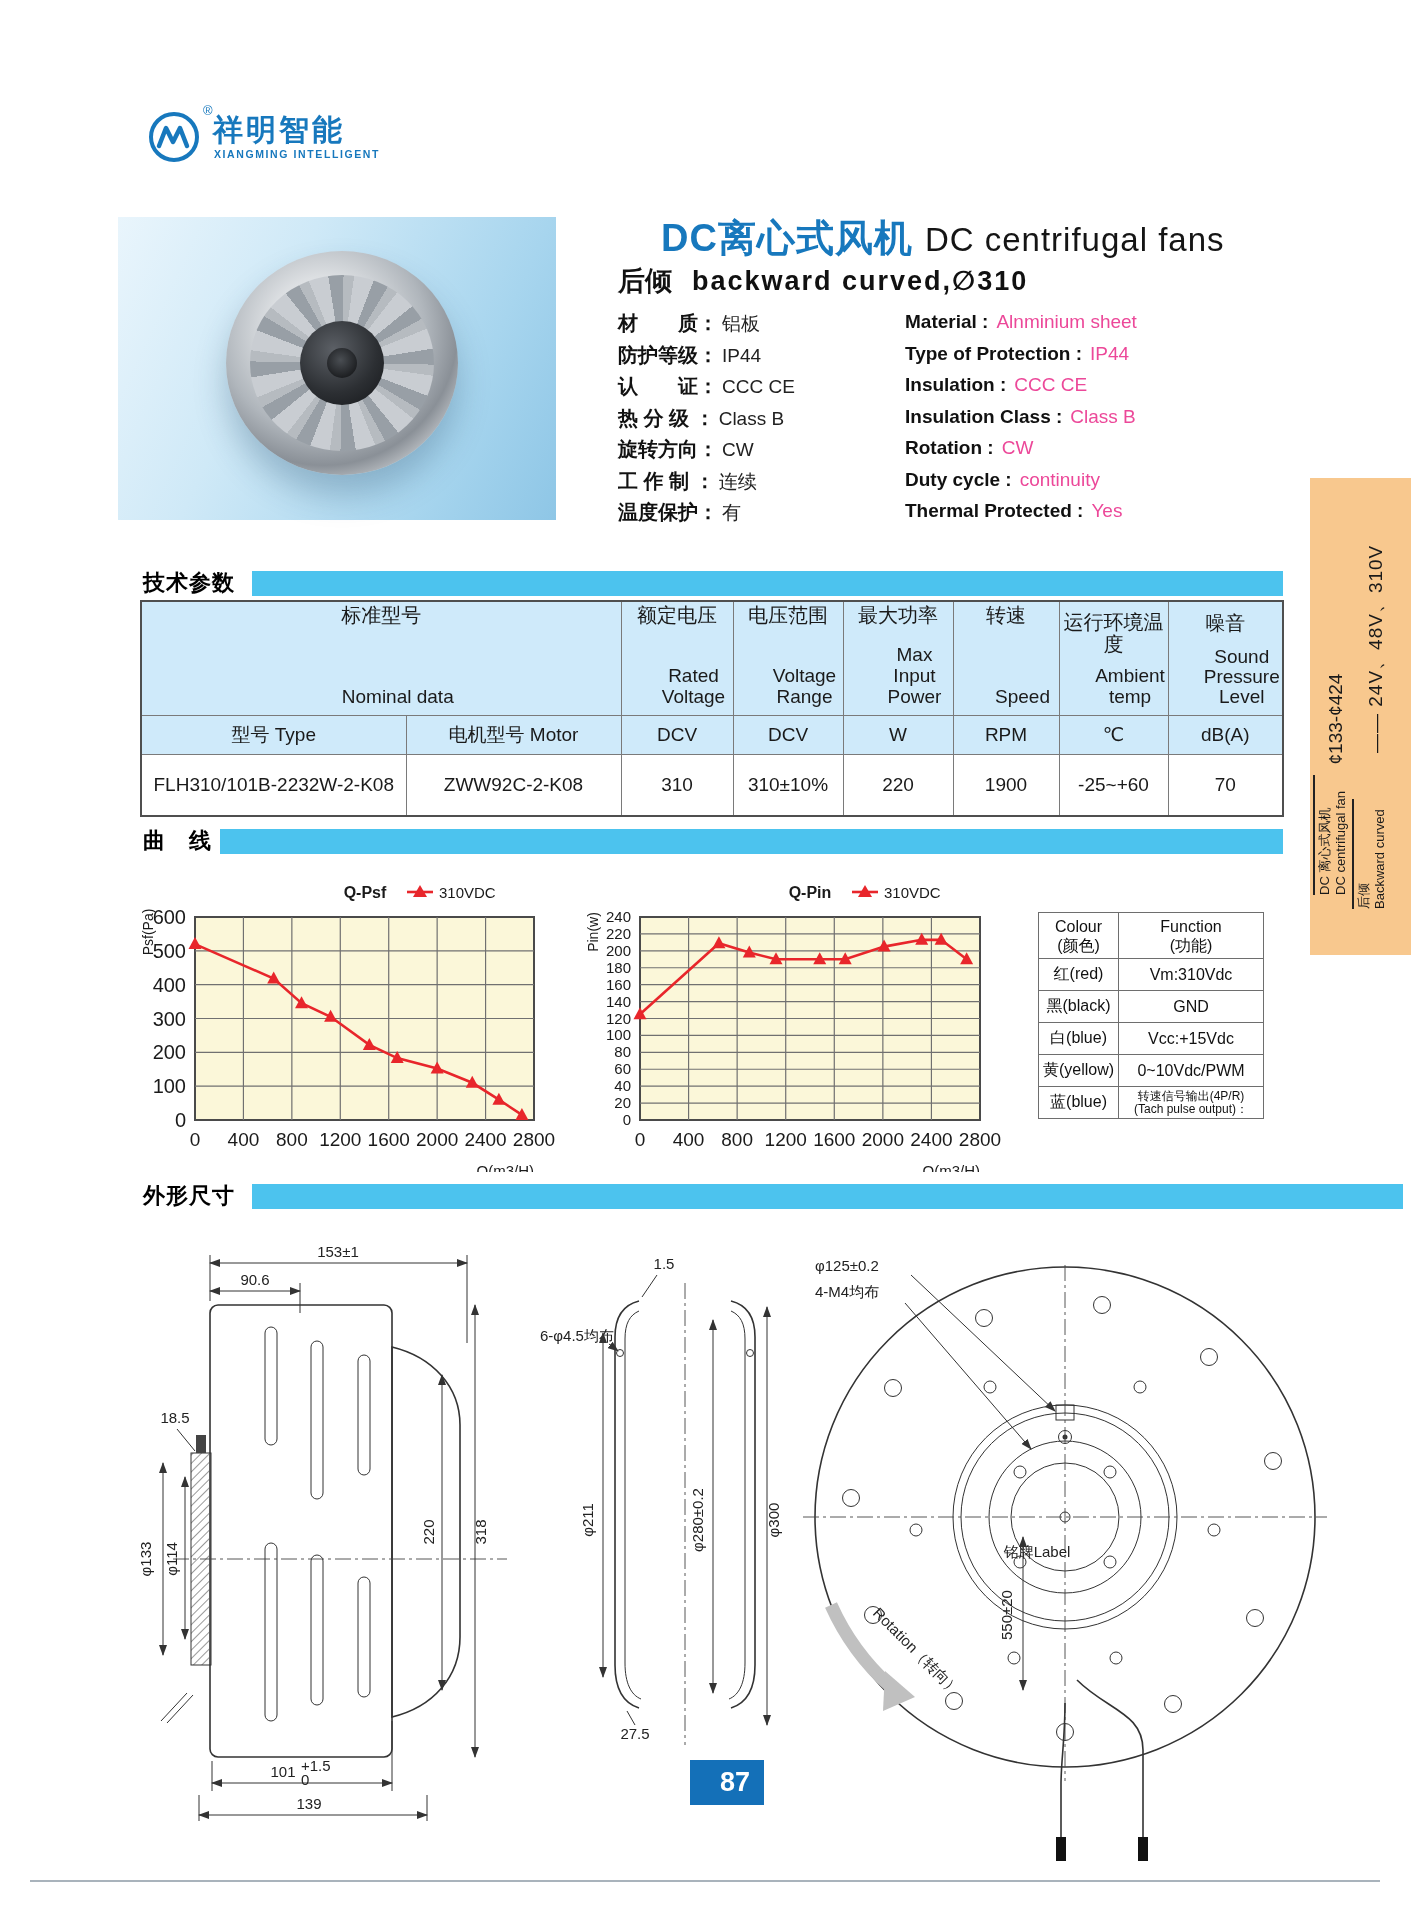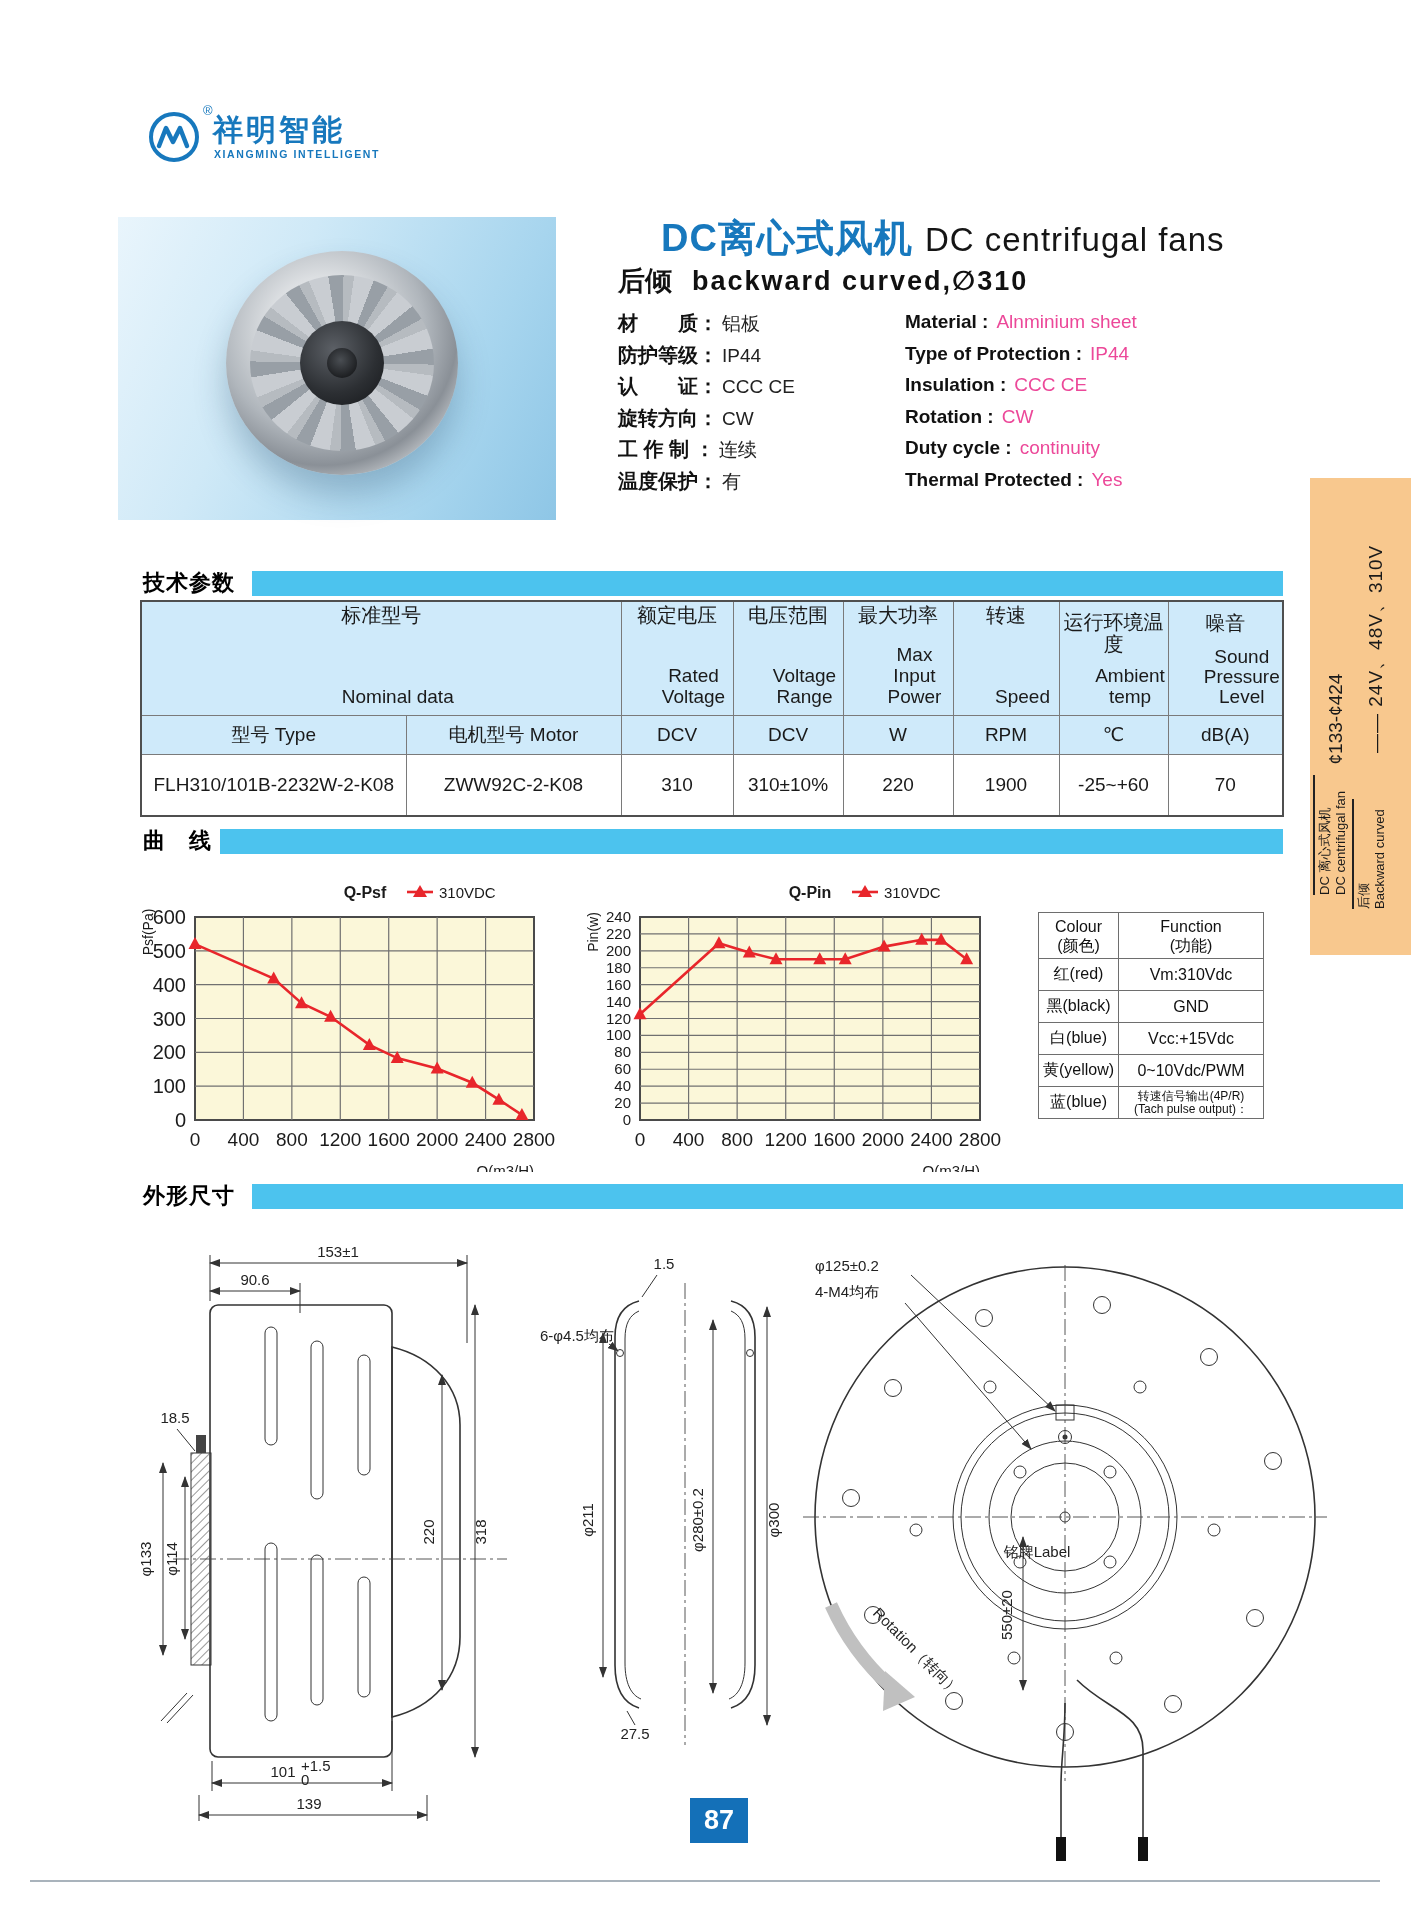--- a/index.html
+++ b/index.html
@@ -69,22 +69,22 @@
   .v-group{font-size:13px;line-height:16px;border-top:2px solid #222;padding-top:2px;}
 
   
   .draw text{font-family:"Liberation Sans","DejaVu Sans",sans-serif;fill:#222;}
   .dim{font-size:15px;}
   .oln{stroke:#333;stroke-width:1.6;fill:none;}
   .dln{stroke:#333;stroke-width:1;fill:none;}
   .cl{stroke:#444;stroke-width:0.9;fill:none;stroke-dasharray:16 4 3 4;}
 
   
-  .pagenum{left:690px;top:1798px;width:58px;height:45px;background:#1470b8;color:#fff;
-           font-size:27px;font-weight:bold;text-align:center;line-height:45px;}
+  .pagenum{left:690px;top:1760px;width:58px;height:45px;background:#1470b8;color:#fff;
+           font-size:27px;font-weight:bold;text-align:center;line-height:45px;padding-left:16px;}
   .foot-rule{left:30px;top:1880px;width:1350px;height:2px;background:#a9b3bc;}
 </style>
 </head>
 <body>
 
 <div class="page">
 
   <svg class="abs" style="left:147px;top:110px" width="54" height="54">
     <circle cx="27" cy="27" r="23" fill="none" stroke="#1778bd" stroke-width="4"></circle>
     <path d="M12,36 L19,18 L26,32 L33,18 L40,36" fill="none" stroke="#1778bd" stroke-width="4.5" stroke-linecap="round" stroke-linejoin="round"></path>
@@ -112,20 +112,24 @@
       <span class="spec-cn-label">材　　质：</span><span class="spec-cn-value">铝板</span>
       <span class="spec-en"><span class="spec-en-label">Material :</span><span class="spec-en-value">Alnminium sheet</span></span>
     </div>
     <div class="spec-row">
       <span class="spec-cn-label">防护等级：</span><span class="spec-cn-value">IP44</span>
       <span class="spec-en"><span class="spec-en-label">Type of Protection :</span><span class="spec-en-value">IP44</span></span>
     </div>
     <div class="spec-row">
       <span class="spec-cn-label">认　　证：</span><span class="spec-cn-value">CCC CE</span>
       <span class="spec-en"><span class="spec-en-label">Insulation :</span><span class="spec-en-value">CCC CE</span></span>
+    </div>
+    <div class="spec-row">
+      <span class="spec-cn-label">热 分 级 ：</span><span class="spec-cn-value">Class B</span>
+      <span class="spec-en"><span class="spec-en-label">Insulation Class :</span><span class="spec-en-value">Class B</span></span>
     </div>
     <div class="spec-row">
       <span class="spec-cn-label">旋转方向：</span><span class="spec-cn-value">CW</span>
       <span class="spec-en"><span class="spec-en-label">Rotation :</span><span class="spec-en-value">CW</span></span>
     </div>
     <div class="spec-row">
       <span class="spec-cn-label">工 作 制 ：</span><span class="spec-cn-value">连续</span>
       <span class="spec-en"><span class="spec-en-label">Duty cycle :</span><span class="spec-en-value">continuity</span></span>
     </div>
     <div class="spec-row">

